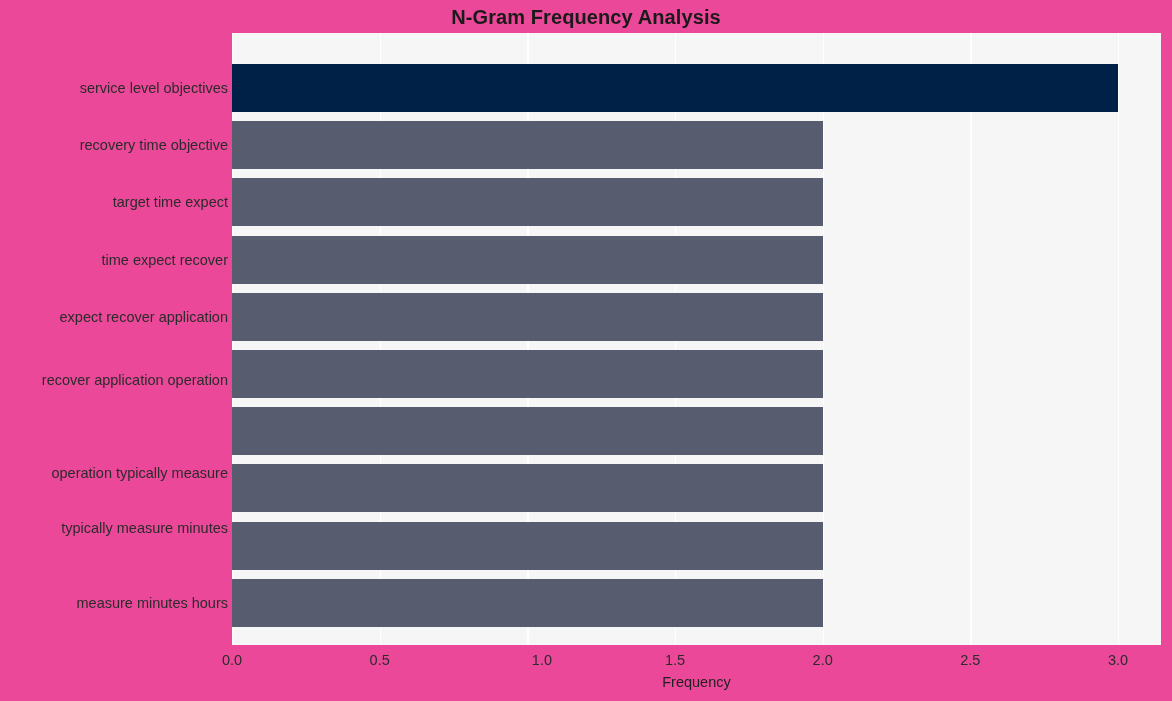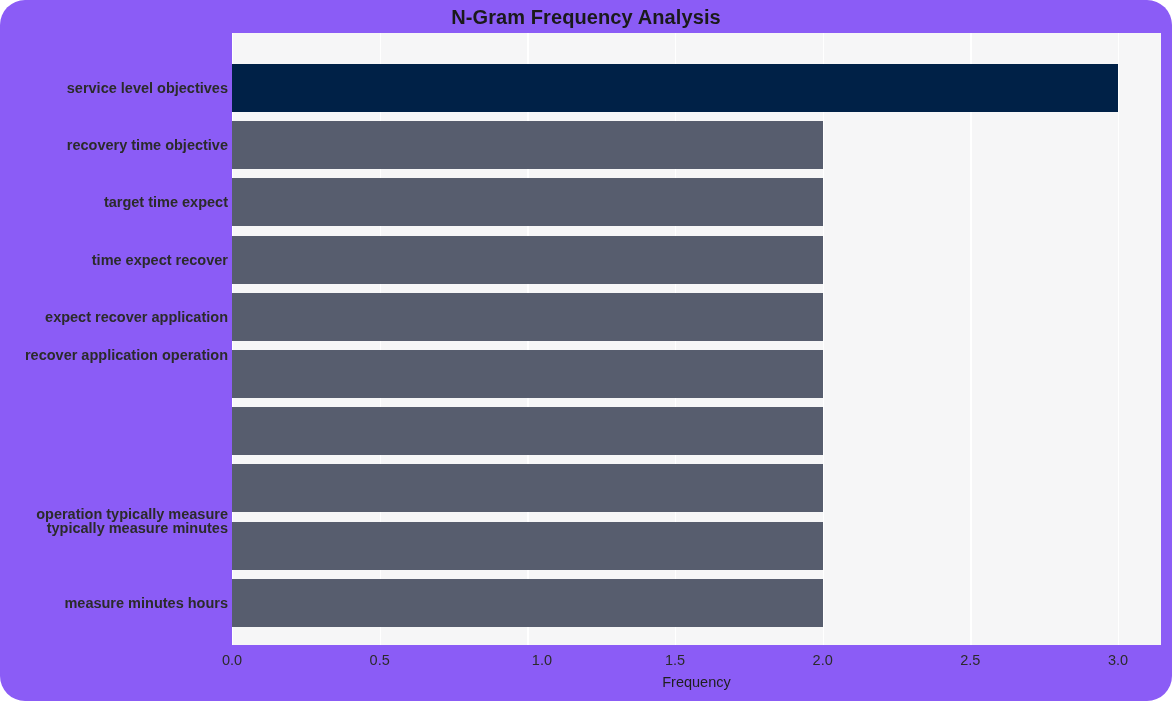--- a/index.html
+++ b/index.html
@@ -54,21 +54,20 @@
     position: absolute;
     left: 0;
     height: 48px;
   }
   #ylabels {
     position: absolute;
     left: 0;
     top: 33px;
     width: 228px;
     height: 612px;
-    font-weight: bold;
   }
   .ylabel {
     position: absolute;
     right: 0;
     width: 228px;
     text-align: right;
     font-size: 14.5px;
     color: #2b2b2b;
     height: 20px;
     line-height: 20px;
@@ -98,32 +97,32 @@
     top: 674px;
     width: 929px;
     text-align: center;
     font-size: 14.5px;
     color: #1f1f1f;
   }
 </style>
 </head>
 <body>
 
-<div id="figure" style="background: #8b5cf6; border-radius: 25px;">
+<div id="figure" style="background: #ec4899;">
 
   <div id="chart-title">N-Gram Frequency Analysis</div>
 
   <div id="ylabels">
       <div class="ylabel" style="top: 45px; color: rgb(43, 43, 43);">service level objectives</div>
       <div class="ylabel" style="top: 102.2px; color: rgb(43, 43, 43);">recovery time objective</div>
       <div class="ylabel" style="top: 159.4px; color: rgb(43, 43, 43);">target time expect</div>
       <div class="ylabel" style="top: 216.6px; color: rgb(43, 43, 43);">time expect recover</div>
       <div class="ylabel" style="top: 273.8px; color: rgb(43, 43, 43);">expect recover application</div>
-      <div class="ylabel" style="top: 312px; color: rgb(43, 43, 43);">recover application operation</div>
-      <div class="ylabel" style="top: 471px; color: rgb(43, 43, 43); text-align: right;">operation typically measure</div>
+      <div class="ylabel" style="top: 337px; color: rgb(43, 43, 43);">recover application operation</div>
+      <div class="ylabel" style="top: 430px; color: rgb(43, 43, 43); text-align: right;">operation typically measure</div>
       <div class="ylabel" style="top: 485px; color: rgb(43, 43, 43); margin-left: 48px;">typically measure minutes</div>
       <div class="ylabel" style="top: 559.8px; color: rgb(43, 43, 43); text-align: right;">measure minutes hours</div>
     </div>
 
   <div id="plot-area" style="background: rgb(246, 246, 247);">
     <div id="grid-layer">
         <div class="gridline-v" style="left: 0px; background: rgb(255, 255, 255);"></div>
         <div class="gridline-v" style="left: 147.667px; background: rgb(255, 255, 255);"></div>
         <div class="gridline-v" style="left: 295.333px; background: rgb(255, 255, 255);"></div>
         <div class="gridline-v" style="left: 443px; background: rgb(255, 255, 255);"></div>

